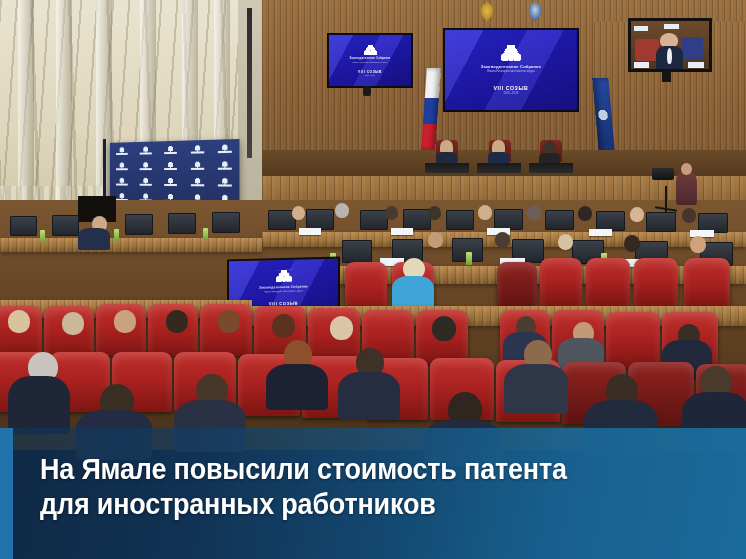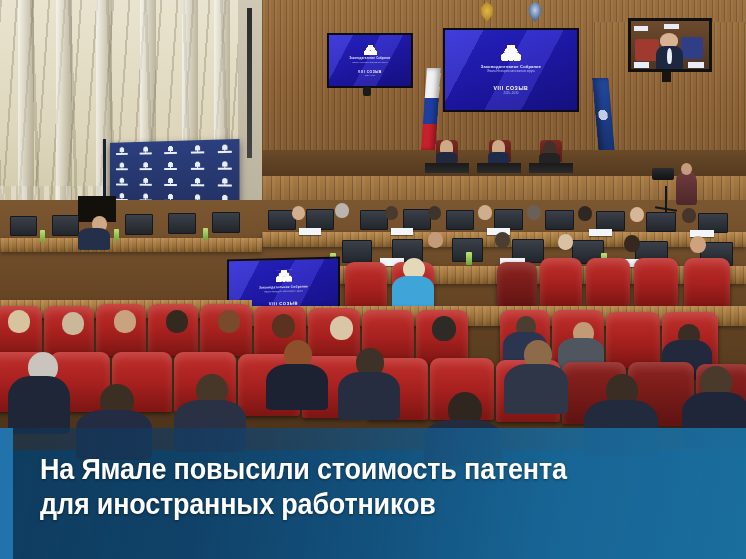--- a/index.html
+++ b/index.html
@@ -2,21 +2,21 @@
 <html><head>
 <meta charset="utf-8">
 <style>
   html,body{margin:0;padding:0;background:#000;}
   body{font-family:"Liberation Sans",sans-serif;}
 
   #shot{
     position:relative;
     width:746px;height:559px;
     overflow:hidden;
-    background:#0c4a6e;
+    background:#0f172a;
     user-select:none;
   }
 
   
   #photo{position:absolute;inset:0;overflow:hidden;}
 
   
   .wood{
     position:absolute;
     background:

